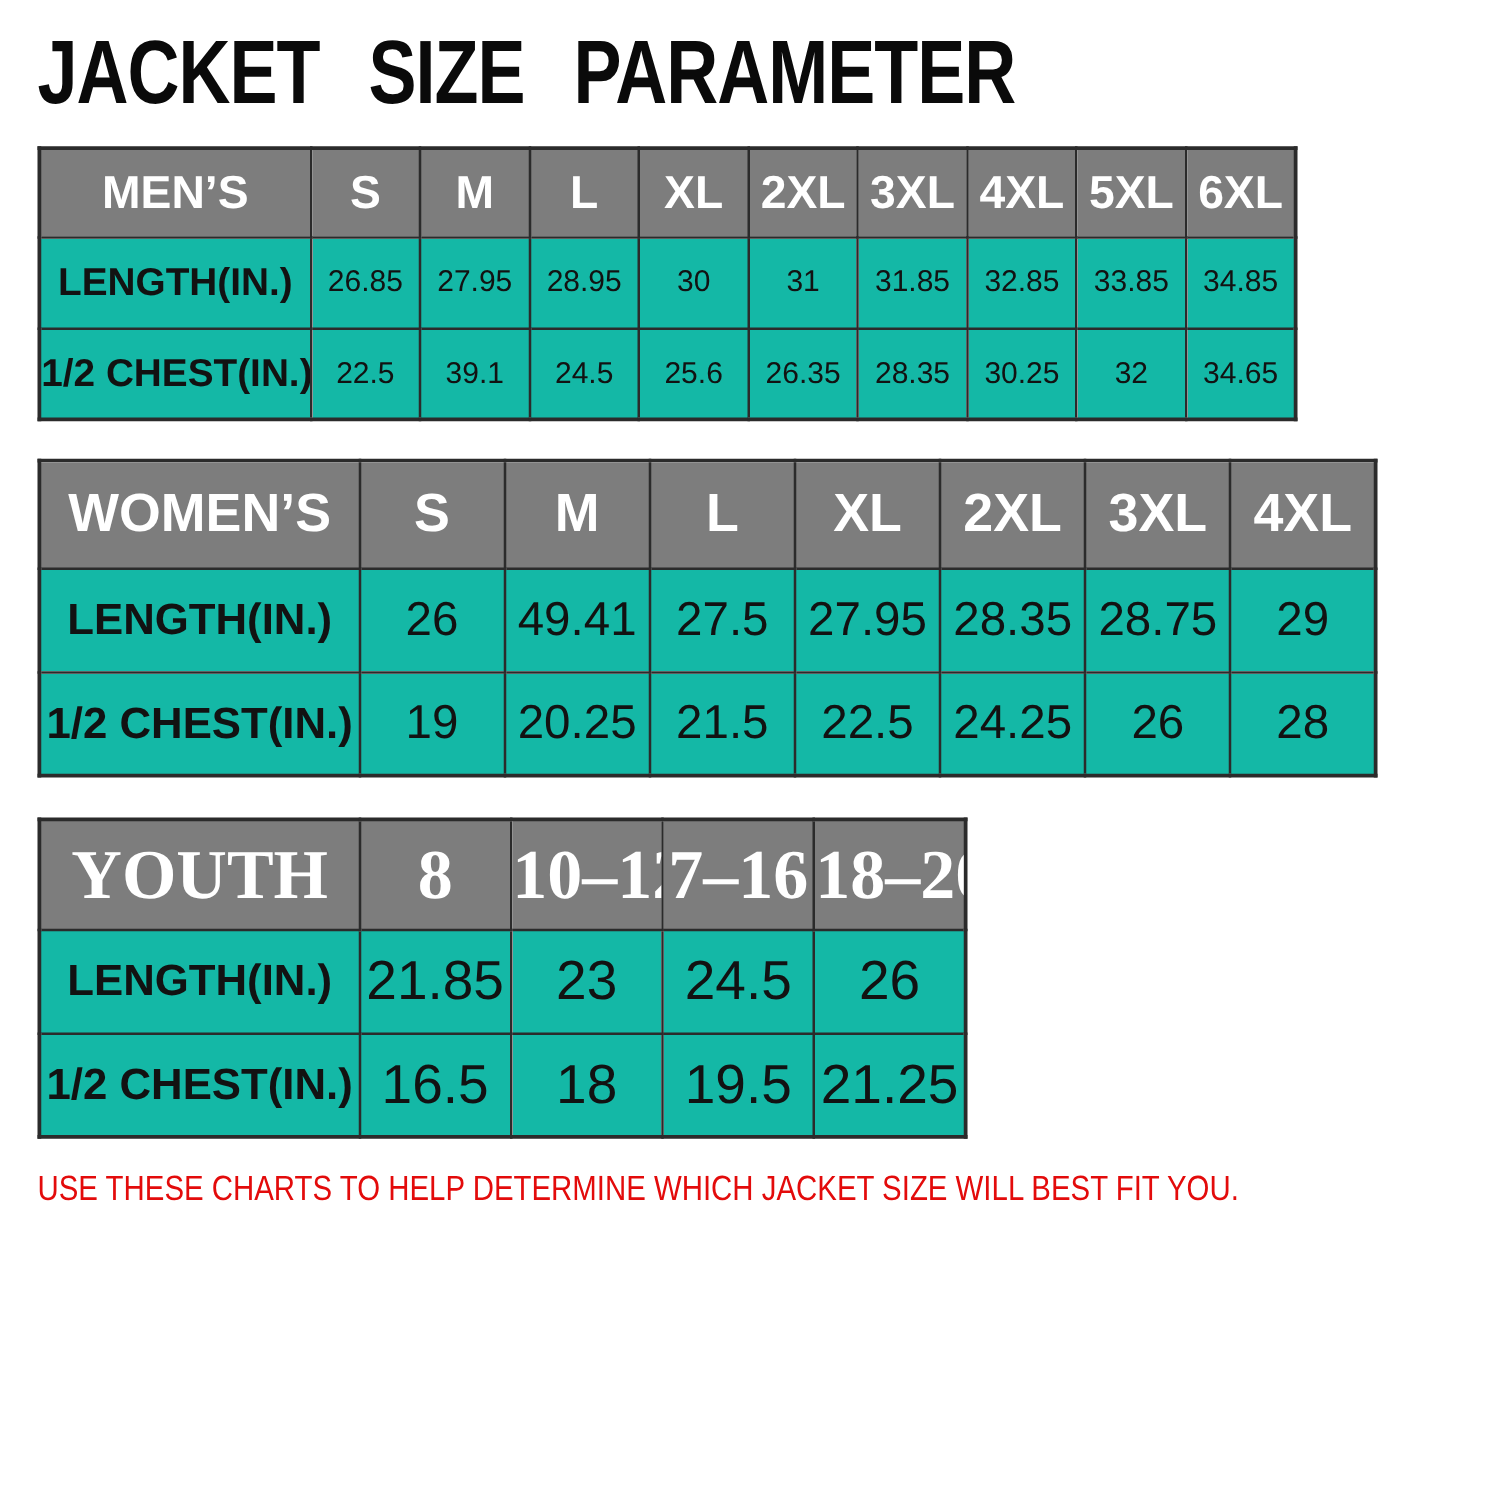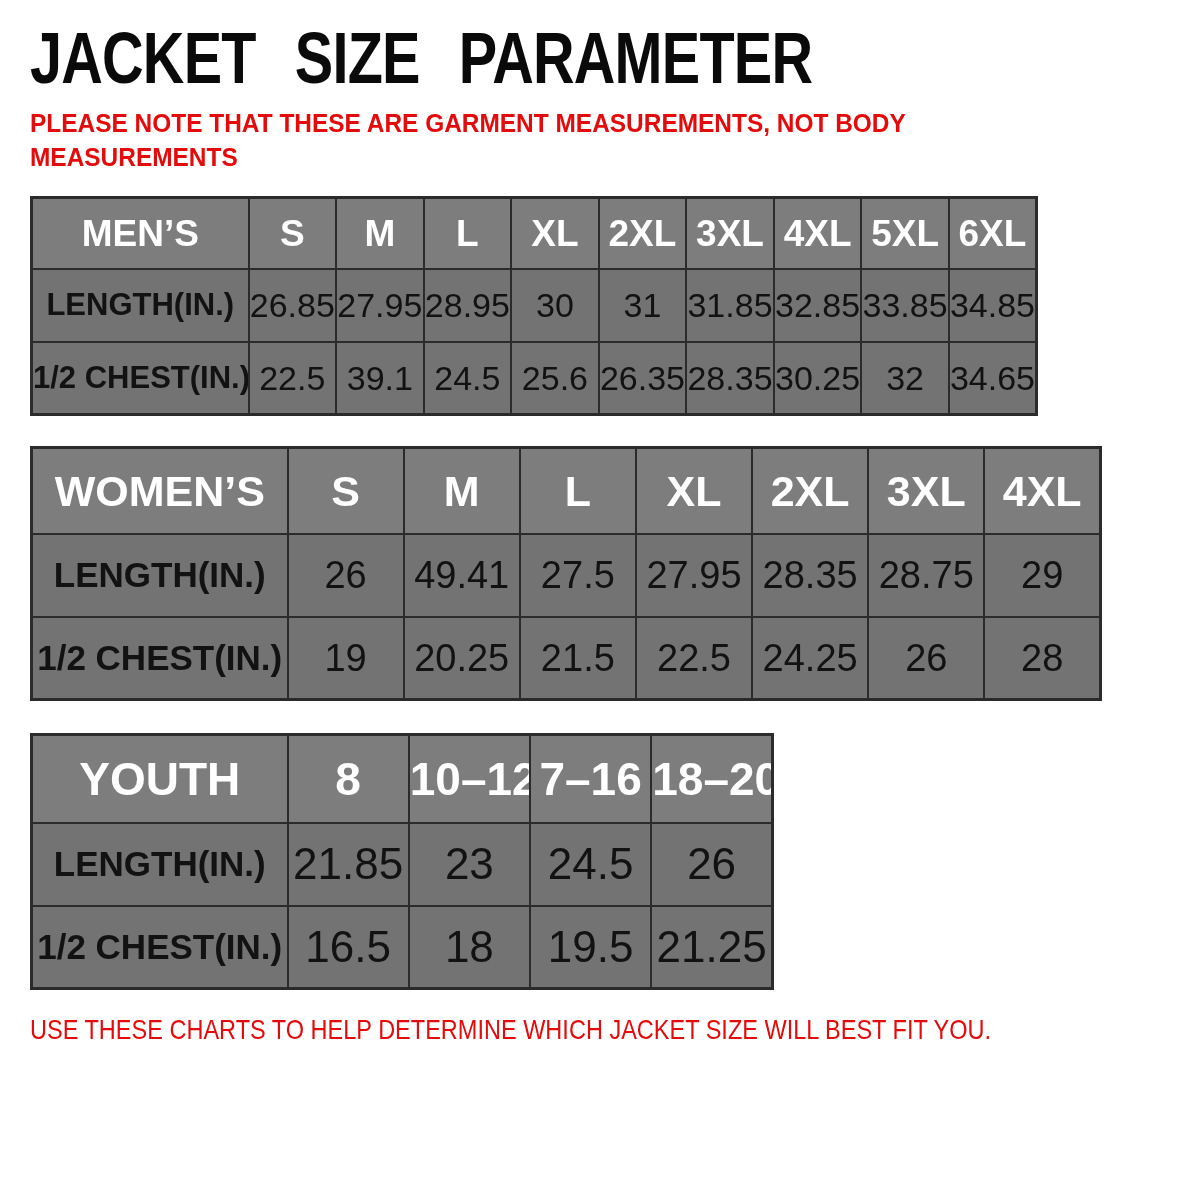--- a/index.html
+++ b/index.html
@@ -34,40 +34,40 @@
   table{
     border-collapse:collapse;table-layout:fixed;
     border:3px solid var(--border);
   }
   th,td{
     border:2px solid var(--border);
     text-align:center;vertical-align:middle;
     overflow:hidden;white-space:nowrap;padding:0;
   }
   th{background:var(--hbg);color:var(--htx);font-weight:700;}
-  td{background:#737373;color:var(--ink);margin-top:28px;}
+  td{background:#14b8a6;color:var(--ink);margin-top:28px;}
   td.label{font-weight:700;}
   td.val{font-weight:400;}
 
   .t-mens{width:1008px;margin:23px 0 0 30px;}
   .t-mens th{height:71px;font-size:37px;}
   .t-mens td{height:73px;}
   .t-mens td.label{font-size:31px;}
-  .t-mens td.val{font-size:34px;}
+  .t-mens td.val{font-size:24px;}
   .t-mens col.c-label{width:217px;}
 
   .t-womens{width:1072px;margin:30px 0 0 30px;padding-left:13px;}
   .t-womens th{height:86px;font-size:43px;}
   .t-womens td{height:83px;}
   .t-womens td.label{font-size:35px;}
   .t-womens td.val{font-size:38px;}
   .t-womens col.c-label{width:256px;}
 
   .t-youth{width:744px;margin:32px 0 0 30px;}
-  .t-youth th{height:88px;font-size:46px;}
+  .t-youth th{height:88px;font-size:56px;font-family:Liberation Serif, serif;}
   .t-youth td{height:83px;}
   .t-youth td.label{font-size:35px;}
   .t-youth td.val{font-size:44px;}
   .t-youth col.c-label{width:256px;}
 
   .footer-para{margin:36px 0 0 30px;color:var(--red);}
   .footer-para .para-line{
     font-size:29px;line-height:1.2;white-space:nowrap;
     transform:scaleX(0.93);transform-origin:left top;
     margin-bottom:13px;
@@ -78,24 +78,20 @@
     transform:scaleX(0.84);transform-origin:left top;
   }
 </style>
 </head>
 <body>
 
 <div class="page">
 
   <h1 class="title">JACKET SIZE PARAMETER</h1>
 
-  <div class="note">
-    <div class="note-line">PLEASE NOTE THAT THESE ARE GARMENT MEASUREMENTS, NOT BODY</div>
-    <div class="note-line">MEASUREMENTS</div>
-  </div>
 
   <table class="t-mens">
       <colgroup>
         <col class="c-label">
         <col>
         <col>
         <col>
         <col>
         <col>
         <col>

